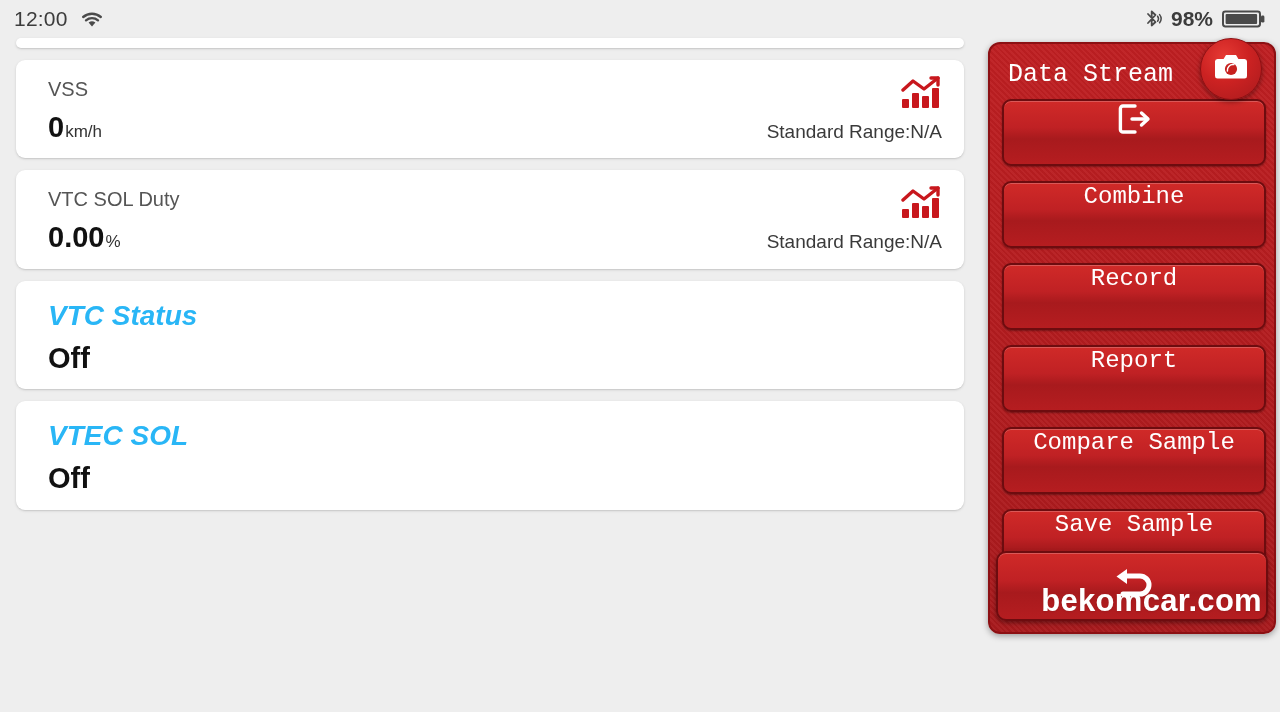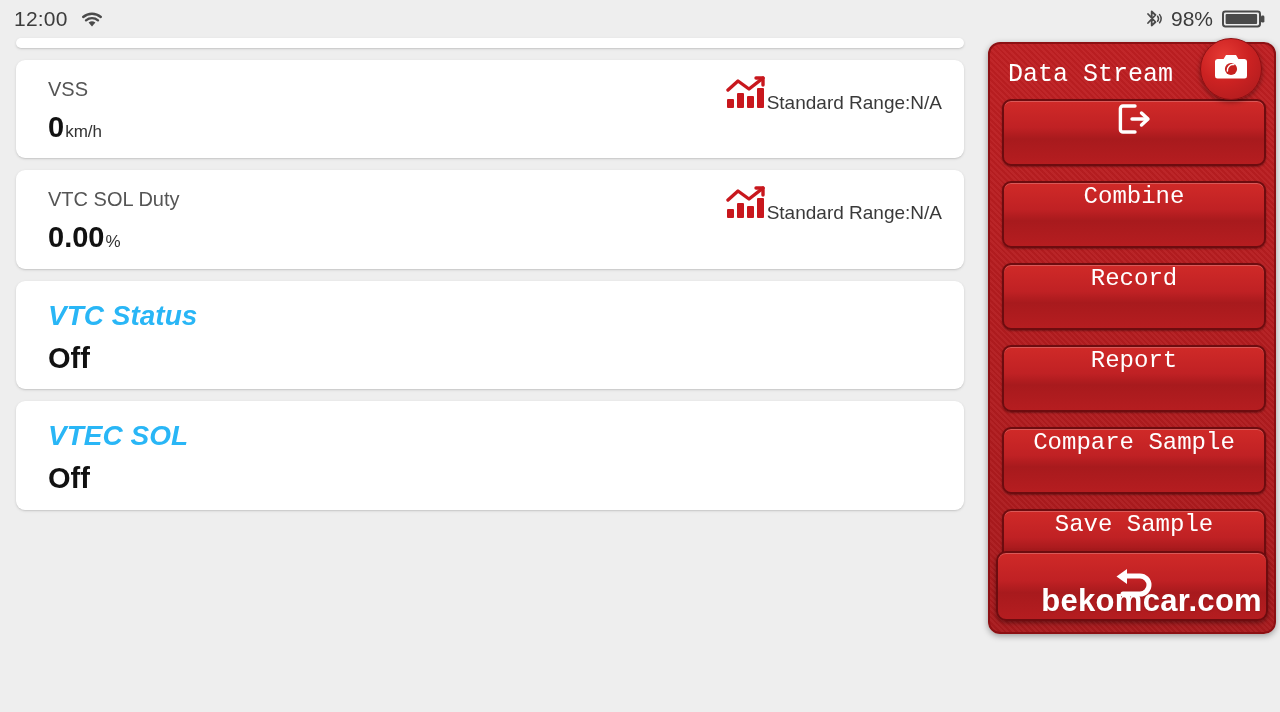--- a/index.html
+++ b/index.html
@@ -24,21 +24,21 @@
     position: absolute;
     top: 0; left: 0;
     width: 1280px;
     height: 38px;
     background: #eeeeee;
     display: flex;
     align-items: center;
     padding: 0 14px 0 14px;
   }
   .sb-left { display: flex; align-items: center; gap: 12px; }
-  .sb-right { display: flex; align-items: center; gap: 9px; margin-left: auto; }
+  .sb-right { display: flex; align-items: center; gap: 9px; margin-left: auto; font-weight: bold; }
   .sb-time {
     font-size: 21px;
     color: #3c3c3c;
     letter-spacing: .2px;
   }
   .sb-pct {
     font-size: 21px;
     color: #3c3c3c;
   }
   .ico { display: inline-flex; align-items: center; justify-content: center; }
@@ -96,21 +96,21 @@
     font-weight: normal;
     color: #333333;
     margin-left: 1px;
   }
 
   .card-right {
     position: absolute;
     right: 22px;
     top: 16px;
     display: flex;
-    flex-direction: row;
+    flex-direction: column;
     align-items: flex-end;
   }
   .card-range {
     font-size: 19px;
     color: #3a3a3a;
     margin-top: 7px;
     white-space: nowrap;
   }
   .chart-icon { display: block; }
 

